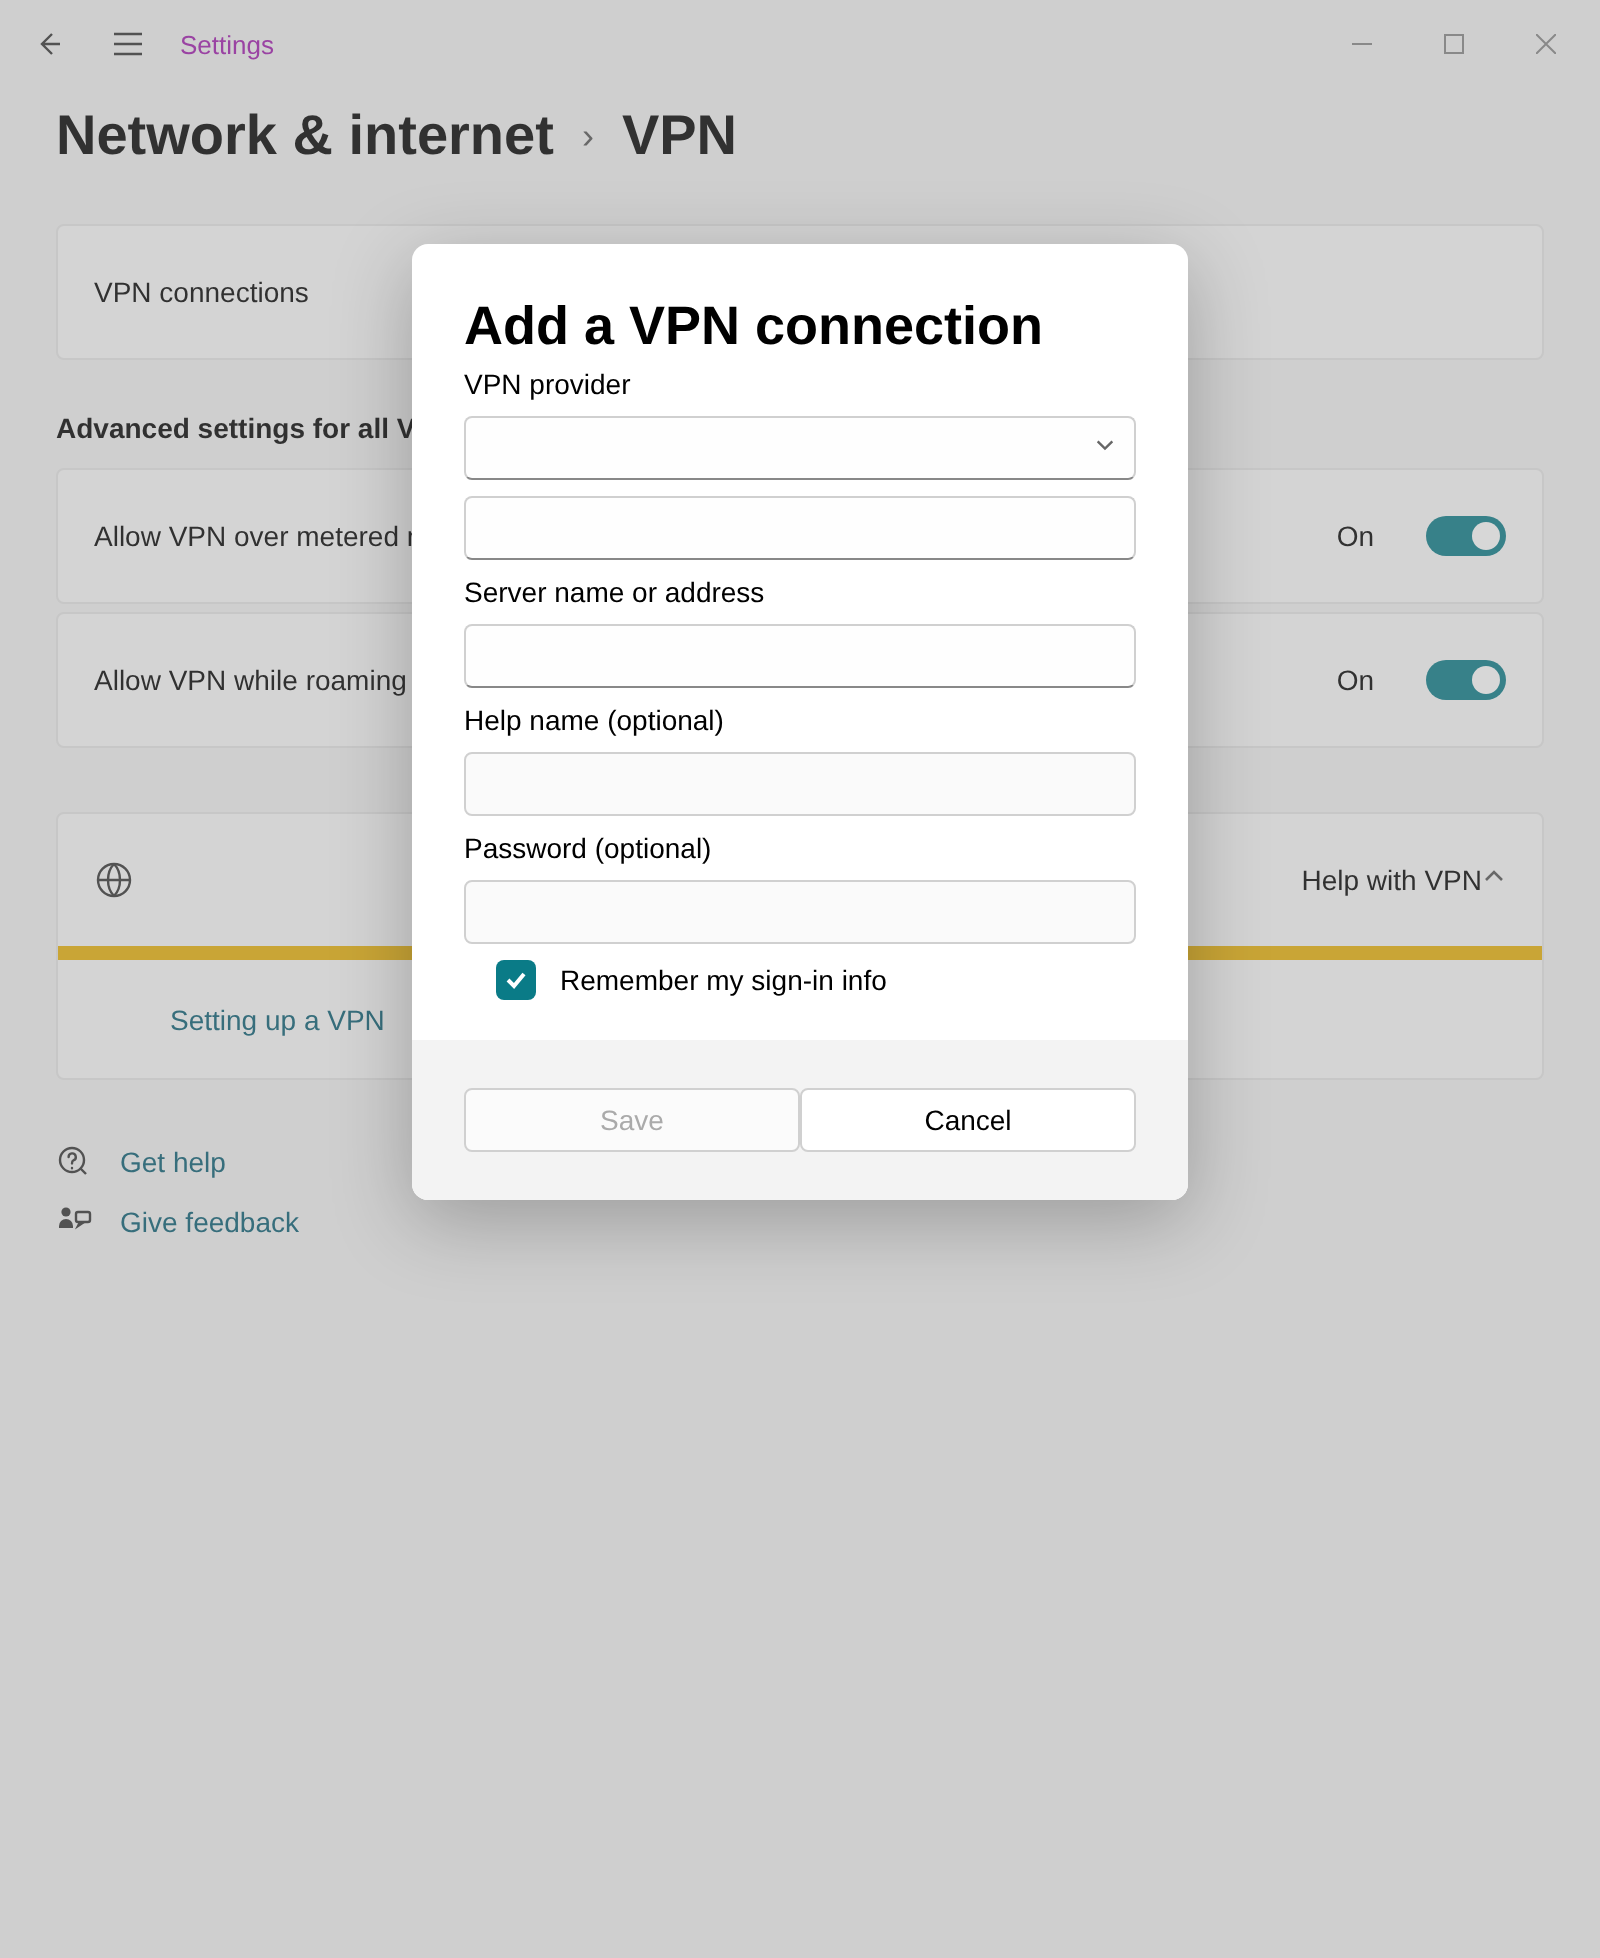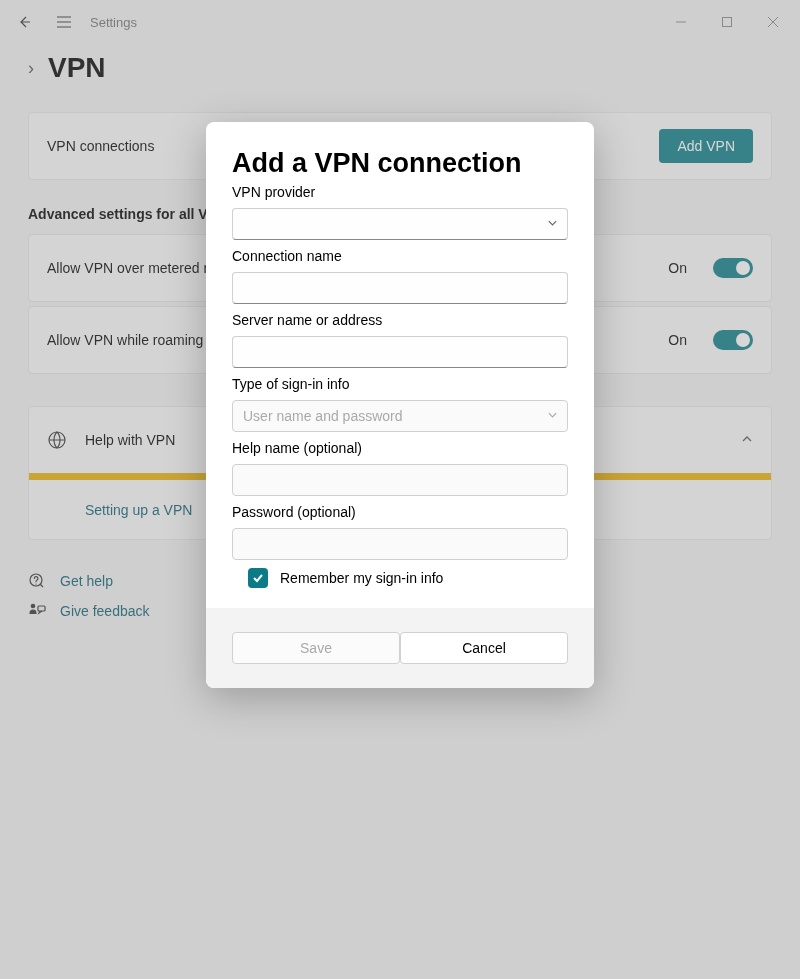--- a/index.html
+++ b/index.html
@@ -1,21 +1,21 @@
 <!DOCTYPE html>
 <html><head>
   <meta charset="utf-8">
   <style>
     * { box-sizing: border-box; margin: 0; padding: 0; font-family: "Segoe UI", -apple-system, sans-serif; }
     body { width: 800px; height: 979px; background: #f3f3f3; position: relative; overflow: hidden; }
 
     
     .title-bar { display: flex; align-items: center; height: 44px; padding: 0 4px; }
     .title-bar .icon-btn { width: 40px; height: 40px; display: flex; align-items: center; justify-content: center; background: transparent; border: none; cursor: pointer; }
-    .title-bar .app-title { font-size: 13px; color: #737373; margin-left: 6px; }
+    .title-bar .app-title { font-size: 13px; color: #a21caf; margin-left: 6px; }
     .title-bar .spacer { flex: 1; }
     .title-bar .win-btn { width: 46px; height: 32px; display: flex; align-items: center; justify-content: center; color: #666; }
 
     .container { padding: 0 28px; }
 
     .breadcrumb { display: flex; align-items: center; gap: 14px; margin-top: 8px; }
     .breadcrumb h1 { font-size: 28px; font-weight: 600; color: #000; }
     .breadcrumb .chev { color: #555; font-size: 18px; }
 
     .card { background: #fbfbfb; border: 1px solid #e6e6e6; border-radius: 4px; margin-top: 28px; }
@@ -86,28 +86,28 @@
     </div>
   <div class="win-btn">
       <svg width="10" height="10" stroke="#888">
         <path d="M0 0 L10 10 M10 0 L0 10"></path>
       </svg>
     </div>
 </div>
 
 <div class="container">
   <div class="breadcrumb">
+    <h1>Network &amp; internet</h1>
     <span class="chev">›</span>
     <h1>VPN</h1>
   </div>
 
   <div class="card">
     <div class="card-row">
       <span class="row-label">VPN connections</span>
-      <button class="add-btn">Add VPN</button>
     </div>
   </div>
 
   <div class="section-title">Advanced settings for all VPN connections</div>
 
   <div class="card" style="margin-top:12px;">
     <div class="card-row">
       <span class="row-label">Allow VPN over metered networks</span>
       <div class="toggle-group">
         <span class="toggle-label">On</span>
@@ -123,21 +123,21 @@
       <span class="row-label">Allow VPN while roaming</span>
       <div class="toggle-group">
         <span class="toggle-label">On</span>
         <div class="toggle">
             <div class="knob"></div>
           </div>
       </div>
     </div>
   </div>
 
-  <div class="card" style="margin-top:32px;">
+  <div class="card" style="margin-top:32px;text-align:right;">
     <div class="card-row">
       <span class="left-icon">
         <svg width="20" height="20" viewBox="0 0 20 20" fill="none" stroke="#333" stroke-width="1.2">
             <circle cx="10" cy="10" r="8"></circle>
             <path d="M2 10 H18 M10 2 C6 6 6 14 10 18 M10 2 C14 6 14 14 10 18"></path>
           </svg>
       </span>
       <span class="row-label">Help with VPN</span>
       <span class="chev-icon">
         <svg width="12" height="12" viewBox="0 0 12 12" fill="none" stroke="#555" stroke-width="1.3">
@@ -186,40 +186,28 @@
           <input class="form-control" readonly="" value="" style="">
           <span class="chev">
             <svg width="11" height="11" viewBox="0 0 12 12" fill="none" stroke="#666" stroke-width="1.3">
                 <path d="M2 4 L6 8 L10 4"></path>
               </svg>
           </span>
         </div>
       </div>
 
       <div class="form-group">
-        <label class="form-label">Connection name</label>
         <input class="form-control" value="" style="">
       </div>
 
       <div class="form-group">
         <label class="form-label">Server name or address</label>
         <input class="form-control" value="" style="">
       </div>
 
-      <div class="form-group">
-        <label class="form-label">Type of sign-in info</label>
-        <div class="form-select">
-          <input class="form-control disabled" readonly="" value="User name and password" style="">
-          <span class="chev">
-            <svg width="11" height="11" viewBox="0 0 12 12" fill="none" stroke="#aaa" stroke-width="1.3">
-                <path d="M2 4 L6 8 L10 4"></path>
-              </svg>
-          </span>
-        </div>
-      </div>
 
       <div class="form-group">
         <label class="form-label">Help name (optional)</label>
         <input class="form-control disabled" style="border-bottom: 1px solid rgb(208, 208, 208);" value="">
       </div>
 
       <div class="form-group">
         <label class="form-label">Password (optional)</label>
         <input type="password" class="form-control disabled" style="border-bottom: 1px solid rgb(208, 208, 208);" value="">
       </div>

